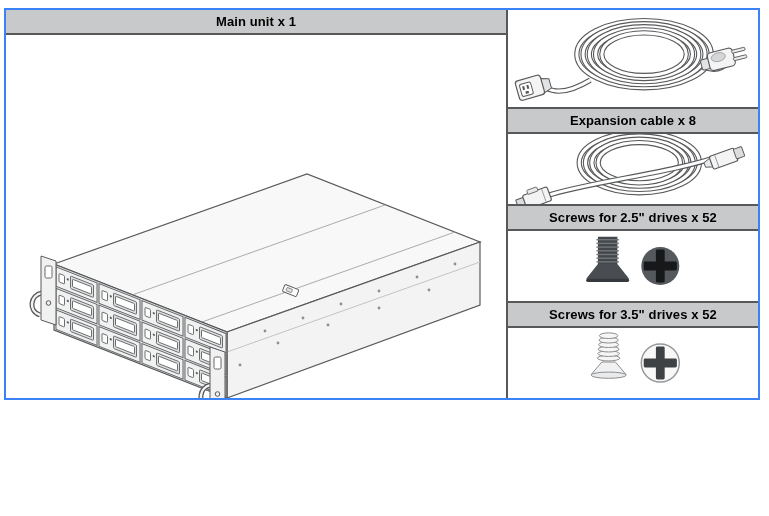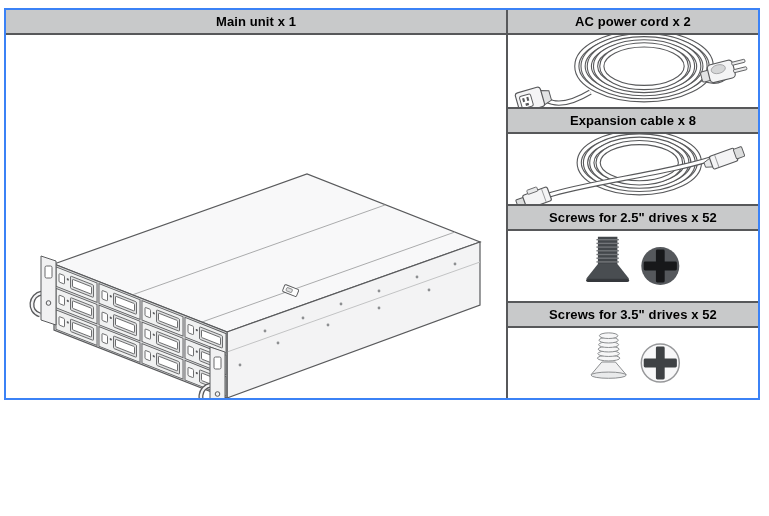--- a/index.html
+++ b/index.html
@@ -123,23 +123,20 @@
           <rect x="208" y="322" width="7" height="12" rx="1.5" fill="#ffffff" stroke="#595a5c" stroke-width="0.9"></rect>
           <circle cx="211.5" cy="359" r="2.3" fill="none" stroke="#595a5c" stroke-width="1"></circle>
         </g>
       </svg>
     </div>
   </div>
 
   <div class="col-right">
 
     <div class="sec">
-      <div class="hdr">
-        <span>AC power cord x 2</span>
-      </div>
       <div class="img-cell">
         <svg width="250" height="96" viewBox="0 0 253 100">
           <g>
             <ellipse cx="138" cy="45" rx="70" ry="35" fill="none" stroke="#58595b" stroke-width="5.5"></ellipse>
             <ellipse cx="138" cy="45" rx="70" ry="35" fill="none" stroke="#fff" stroke-width="3.2"></ellipse>
             <ellipse cx="138" cy="45" rx="63.5" ry="31.8" fill="none" stroke="#58595b" stroke-width="5.5"></ellipse>
             <ellipse cx="138" cy="45" rx="63.5" ry="31.8" fill="none" stroke="#fff" stroke-width="3.2"></ellipse>
             <ellipse cx="138" cy="45" rx="57" ry="28.6" fill="none" stroke="#58595b" stroke-width="5.5"></ellipse>
             <ellipse cx="138" cy="45" rx="57" ry="28.6" fill="none" stroke="#fff" stroke-width="3.2"></ellipse>
             <ellipse cx="138" cy="45" rx="50.5" ry="25.4" fill="none" stroke="#58595b" stroke-width="5.5"></ellipse>

